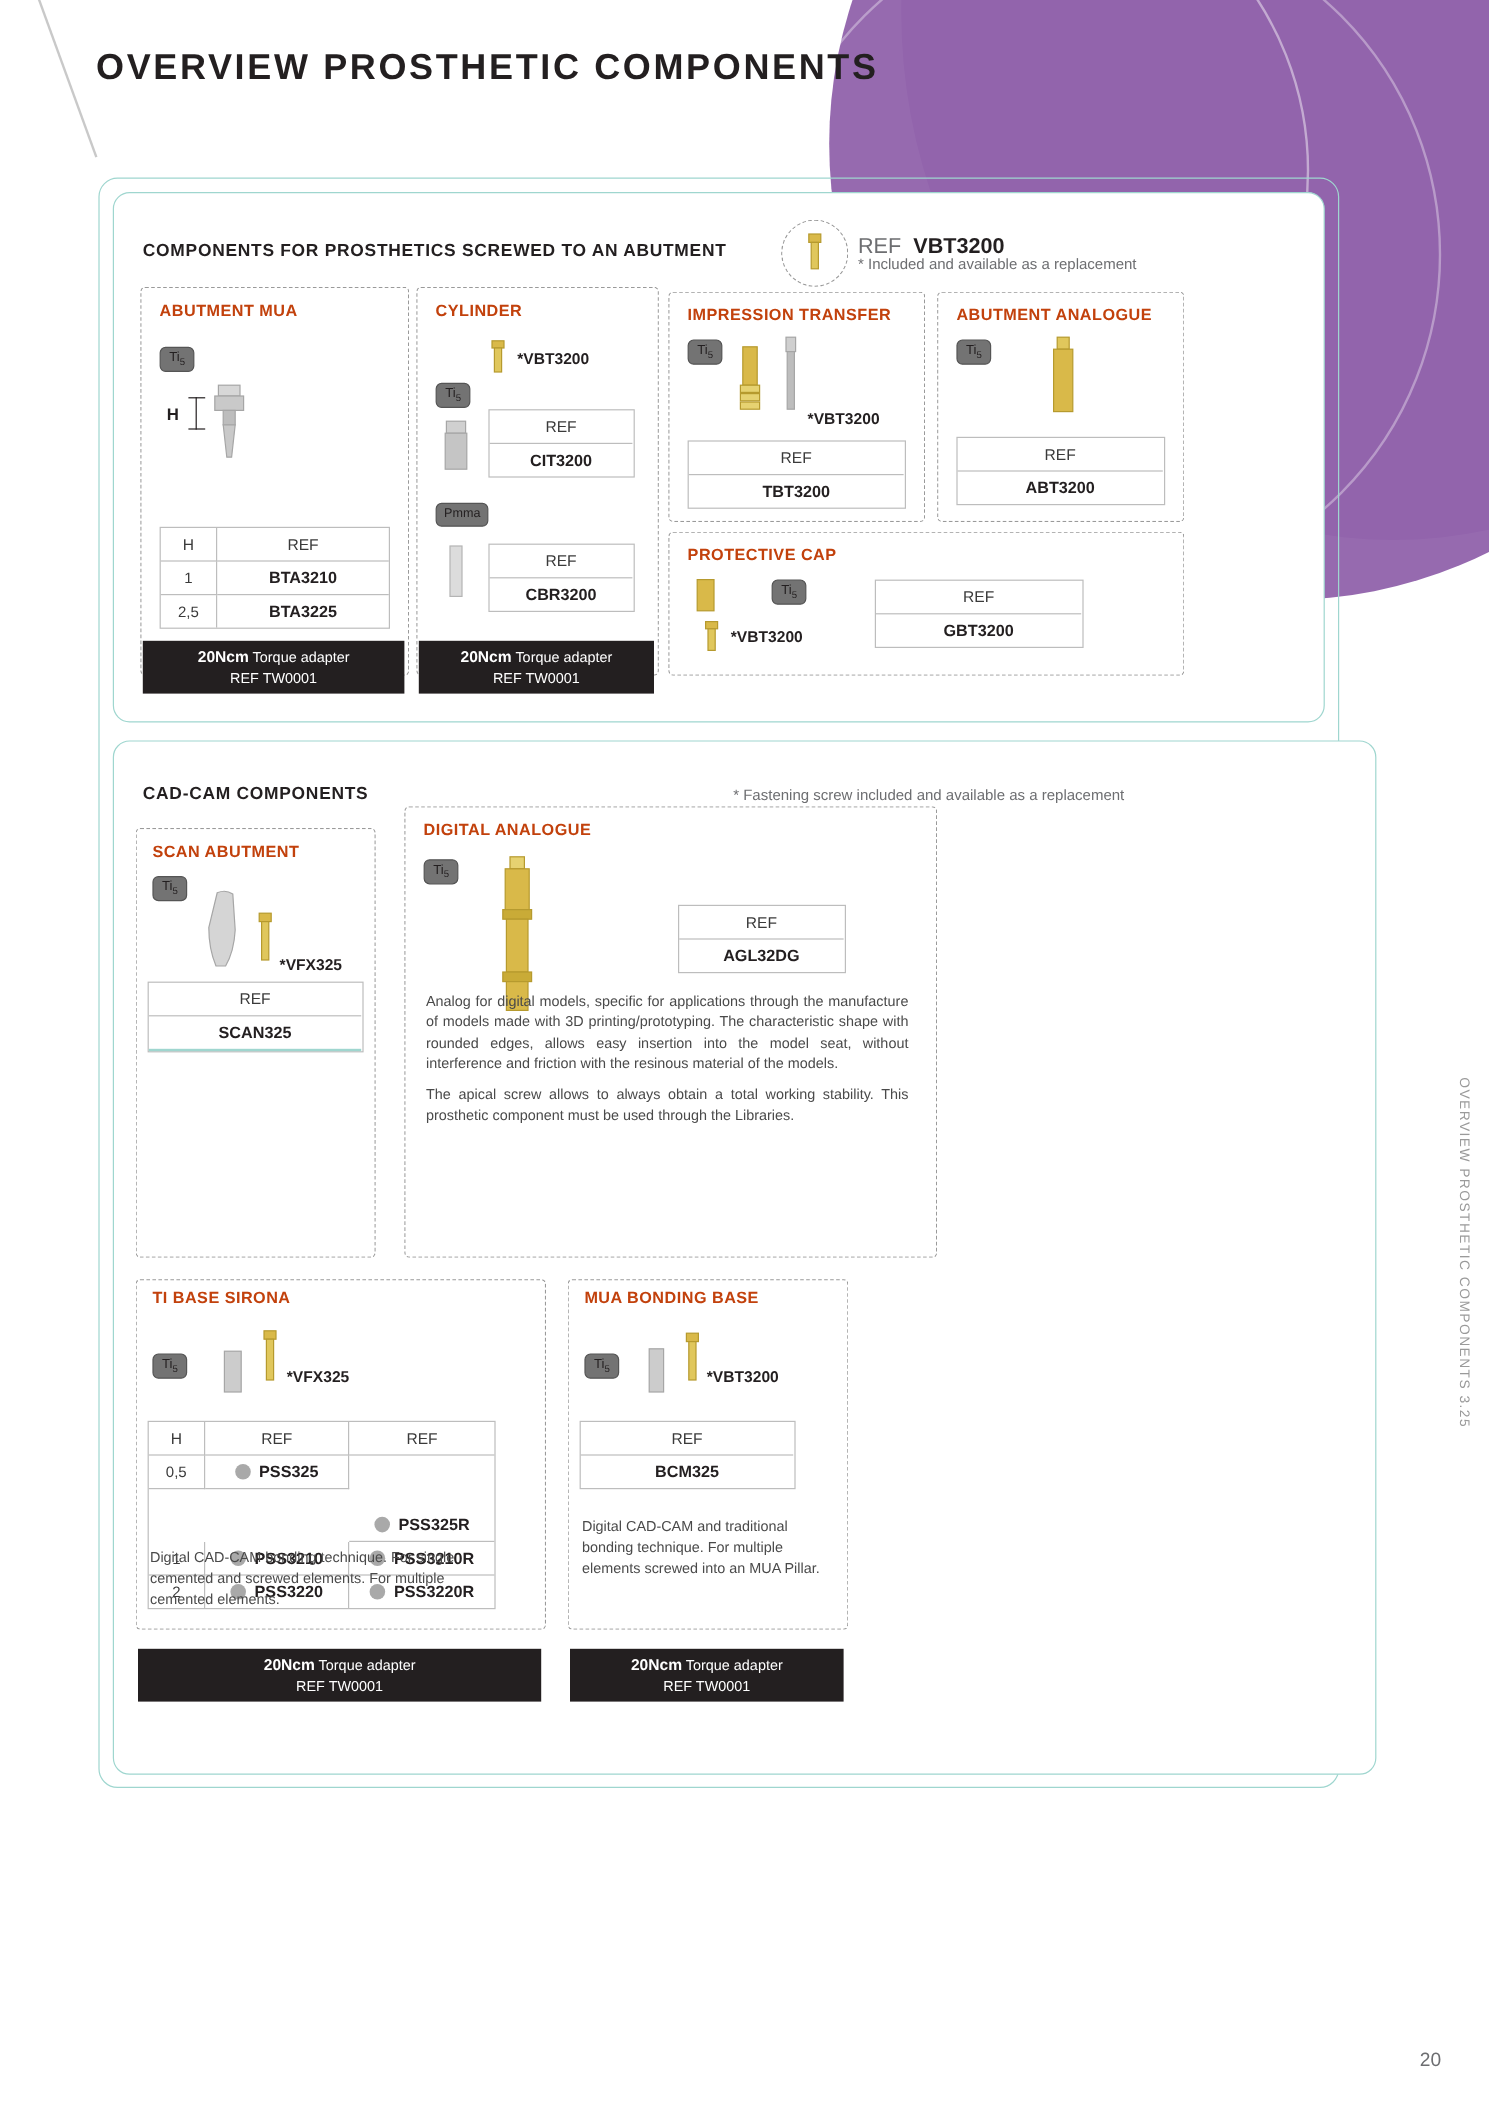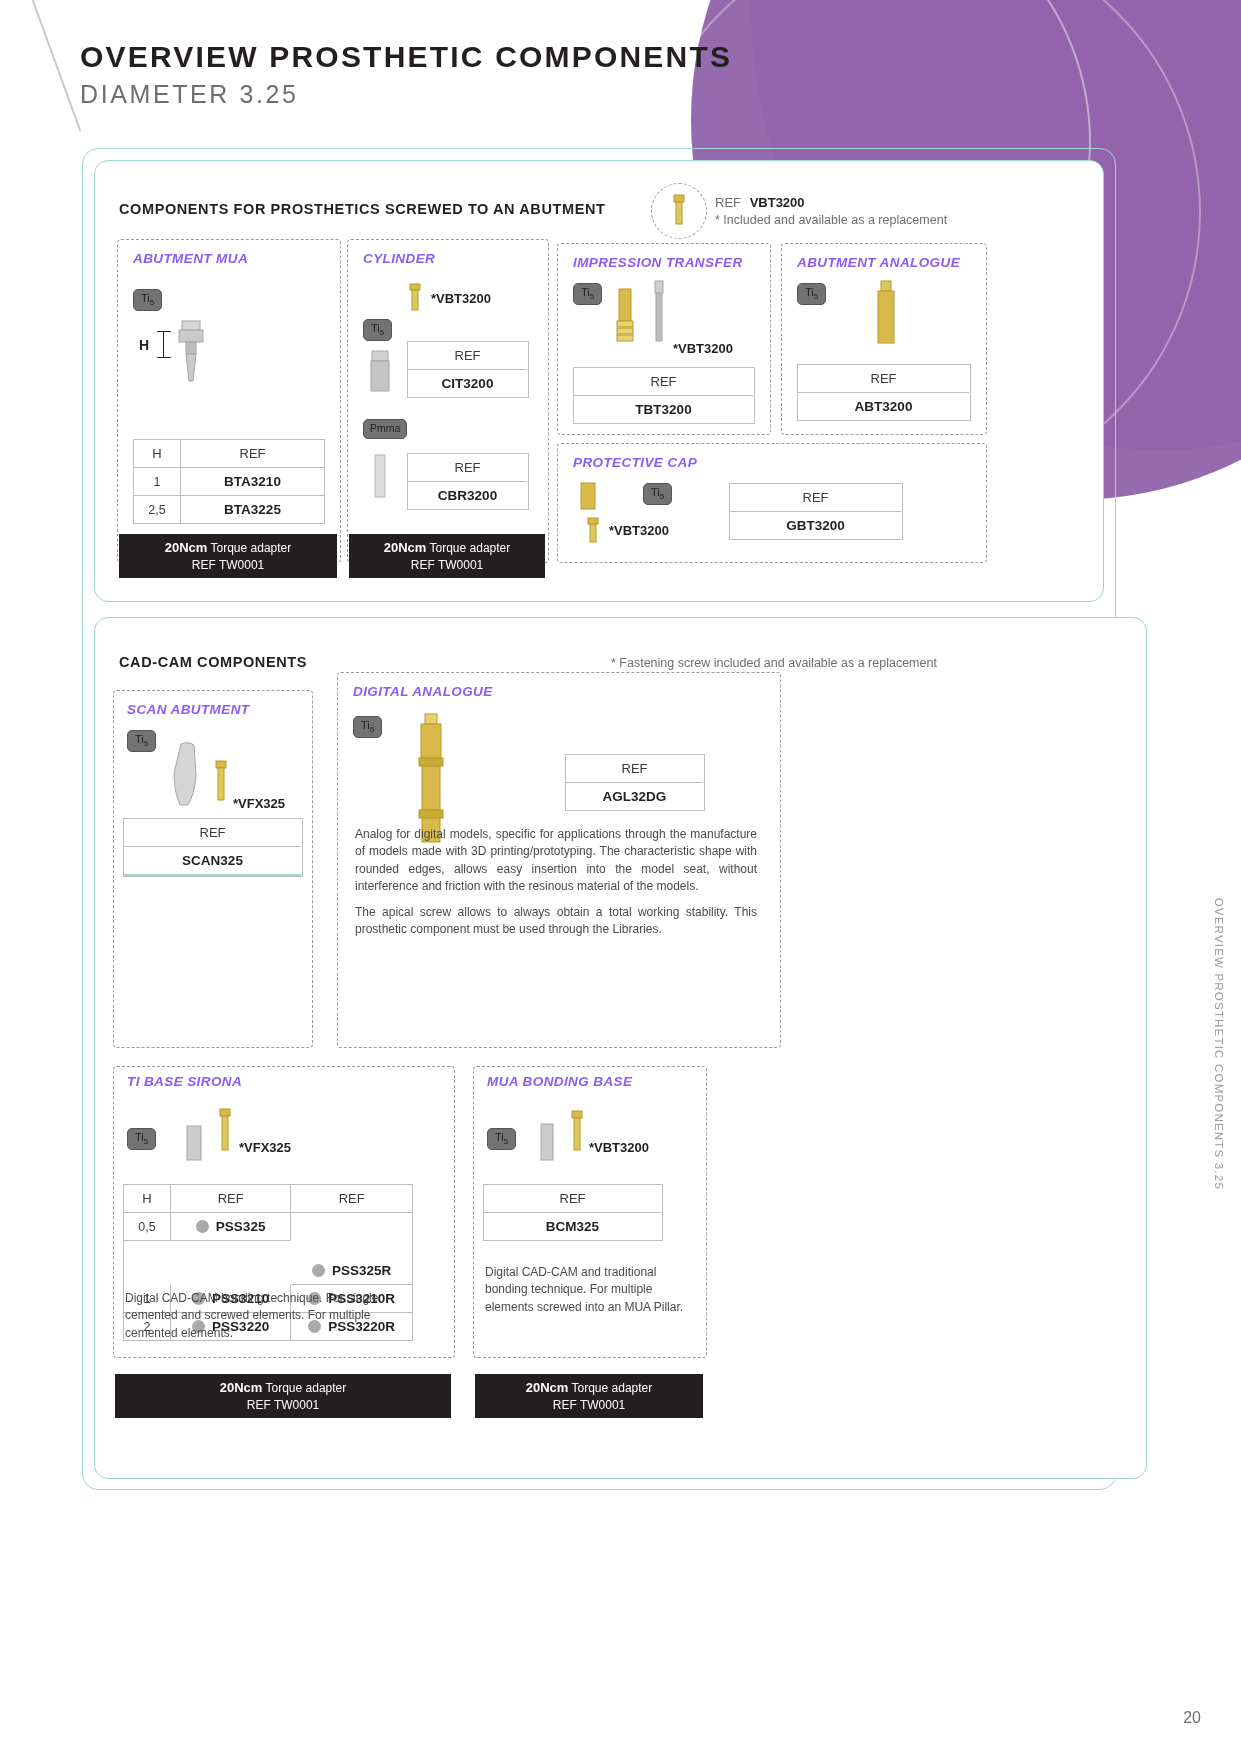--- a/index.html
+++ b/index.html
@@ -49,21 +49,21 @@
     position:absolute;font-size:14.5px;font-weight:bold;letter-spacing:.6px;color:#231f20;
   }
   .note{
     position:absolute;font-size:12.5px;color:#6d6e71;
   }
 
   .dashbox{
     position:absolute;border:1px dashed #9a9a9a;border-radius:4px;
   }
   .boxtitle{
-    position:absolute;font-size:13.5px;font-weight:bold;letter-spacing:.4px;color:#8b5cf6;font-style:italic;
+    position:absolute;font-size:13.5px;font-weight:bold;letter-spacing:.4px;color:#c2410c;
   }
 
   
   .mat{
     position:absolute;border:1px solid #555;border-radius:5px;background:#737373;
     font-size:11px;padding:2px 7px;color:#231f20;line-height:1.1;
   }
   .mat sub{font-size:8px;}
   .mat.pmma{font-size:10.5px;padding:3px 6px;}
 
@@ -129,36 +129,35 @@
 <body>
 
 <div class="purple-blob2"></div>
 <div class="purple-blob"></div>
 <div class="arc1"></div>
 <div class="arc2"></div>
 <div class="diag-line"></div>
 
 <div class="header">
   <h1>OVERVIEW PROSTHETIC COMPONENTS</h1>
-  <h2>DIAMETER 3.25</h2>
 </div>
 
 <div class="frame"></div>
 
 <div class="panel panel-a">
 
   <div class="panel-title" style="left:24px;top:40px;">COMPONENTS FOR PROSTHETICS SCREWED TO AN ABUTMENT</div>
 
   <div class="callout" style="left:556px;top:22px;">
     <svg width="16" height="34" viewBox="0 0 16 34">
       <rect x="3" y="1" width="10" height="7" fill="#d9b949" stroke="#b69a2e"></rect>
       <rect x="5" y="8" width="6" height="22" fill="#e0c75c" stroke="#b69a2e"></rect>
     </svg>
   </div>
-  <div style="position:absolute;left:620px;top:34px;font-size:13px;color:#231f20;">
+  <div style="position:absolute;left:620px;top:34px;font-size:18px;color:#231f20;">
     <span style="color:#6d6e71;">REF</span>
     <b style="margin-left:5px;">VBT3200</b>
   </div>
   <div class="note" style="left:620px;top:52px;">* Included and available as a replacement</div>
 
   <div class="dashbox" style="left:22px;top:78px;width:222px;height:322px;"></div>
   <div class="boxtitle" style="left:38px;top:90px;">ABUTMENT MUA</div>
   <div class="mat" style="left:38px;top:128px;">
     <span>Ti</span><sub>5</sub>
   </div>

